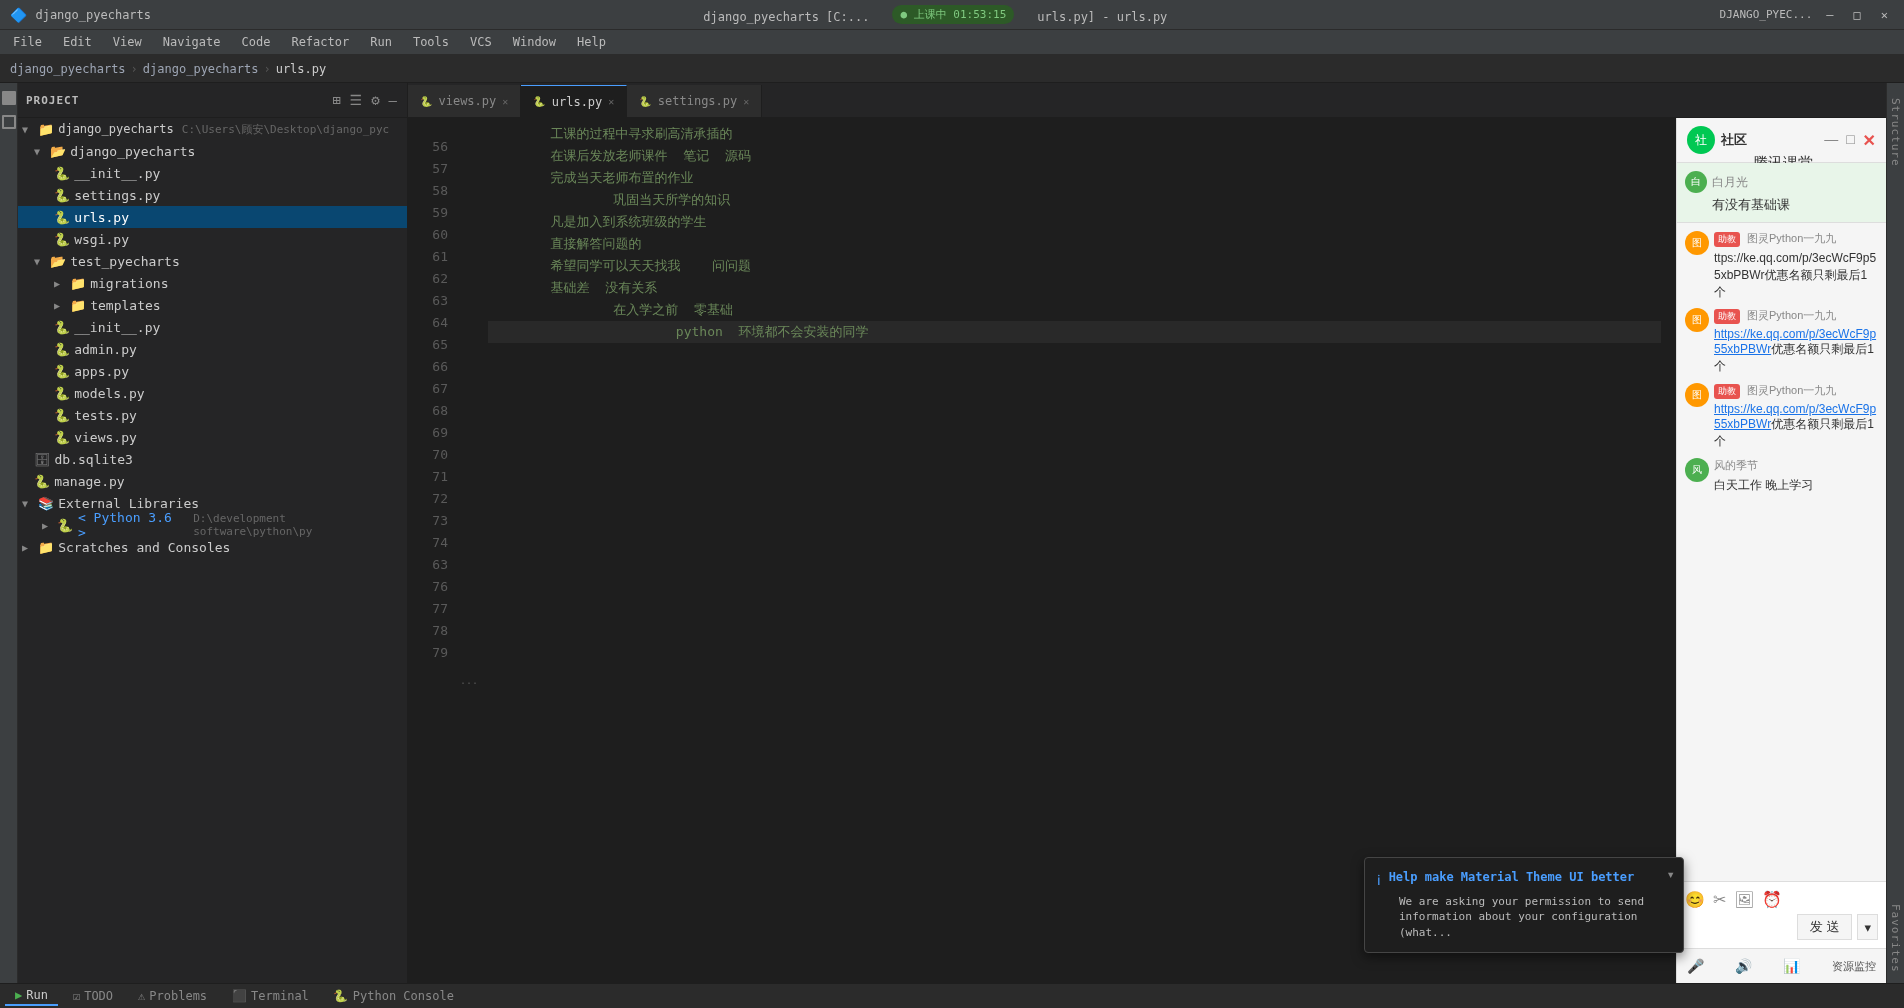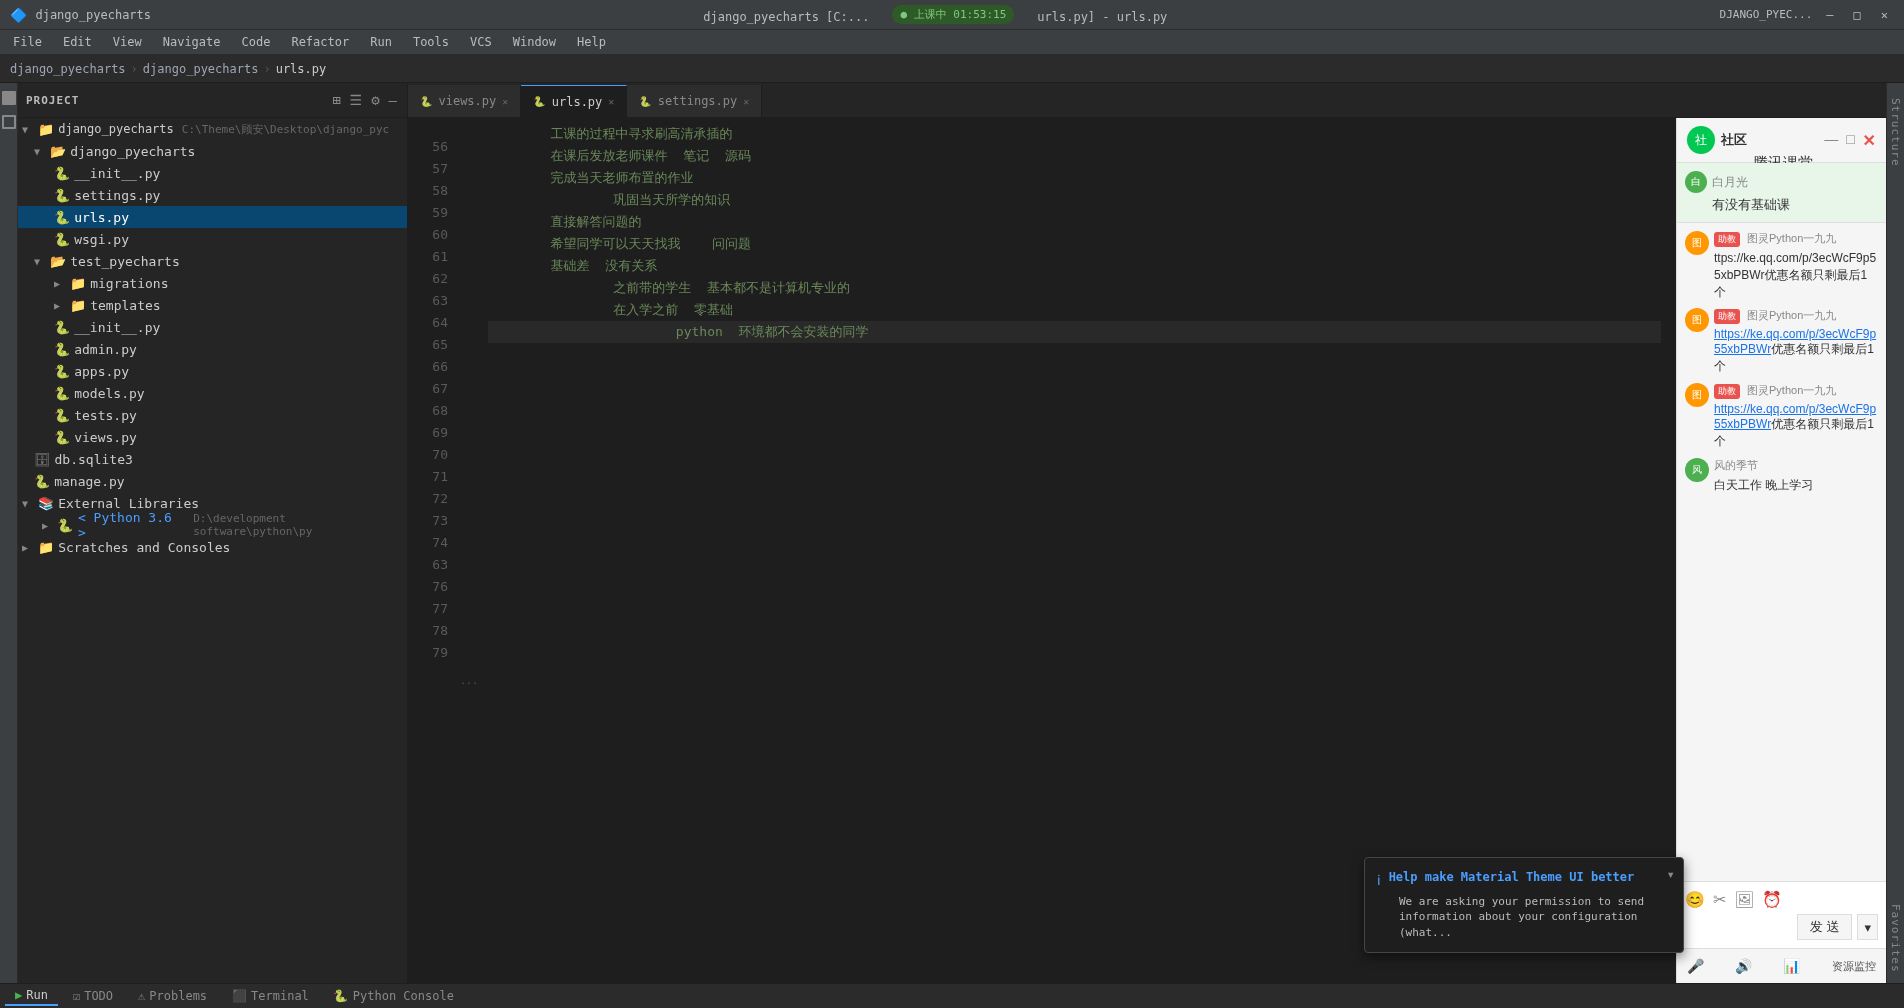--- a/index.html
+++ b/index.html
@@ -471,21 +471,21 @@
         <span class="sidebar-icon">⚙</span>
         <span class="sidebar-icon">—</span>
       </div>
     </div>
     <div class="sidebar-content">
 
       <div class="tree-item" style="padding-left:4px;">
         <span class="tree-arrow">▼</span>
         <span style="color:#e8c067;">📁</span>
         <span style="color:#ccc; font-size:12px;">django_pyecharts</span>
-        <span style="color:#666; font-size:11px; margin-left:4px;">C:\Theme\顾安\Desktop\django_pyc</span>
+        <span style="color:#666; font-size:11px; margin-left:4px;">C:\Users\顾安\Desktop\django_pyc</span>
       </div>
 
       <div class="tree-item" style="padding-left:16px;">
         <span class="tree-arrow">▼</span>
         <span style="color:#e8c067;">📂</span>
         <span style="font-size:13px;">django_pyecharts</span>
       </div>
 
       <div class="tree-item" style="padding-left:36px;">
         <span style="color:#4a9eff;">🐍</span>
@@ -630,28 +630,28 @@
           </div>
           <div class="code-content" id="code-lines">
               <div class="code-line">        工课的过程中寻求刷高清承插的</div>
               <div class="code-line"></div>
               <div class="code-line">        在课后发放老师课件  笔记  源码</div>
               <div class="code-line"></div>
               <div class="code-line"></div>
               <div class="code-line">        完成当天老师布置的作业</div>
               <div class="code-line">                巩固当天所学的知识</div>
               <div class="code-line"></div>
+              <div class="code-line">        凡是加入到系统班级的学生</div>
               <div class="code-line"></div>
               <div class="code-line">        直接解答问题的</div>
               <div class="code-line"></div>
               <div class="code-line">        希望同学可以天天找我    问问题</div>
               <div class="code-line"></div>
               <div class="code-line">        基础差  没有关系</div>
               <div class="code-line"></div>
-              <div class="code-line">                之前带的学生  基本都不是计算机专业的</div>
               <div class="code-line">                在入学之前  零基础</div>
               <div class="code-line" style="background: rgba(255, 255, 255, 0.05);">                        python  环境都不会安装的同学</div>
               <div class="code-line"></div>
               <div class="code-line"></div>
               <div class="code-line"></div>
             </div>
         </div>
       </div>
 
       <div class="chat-panel">

